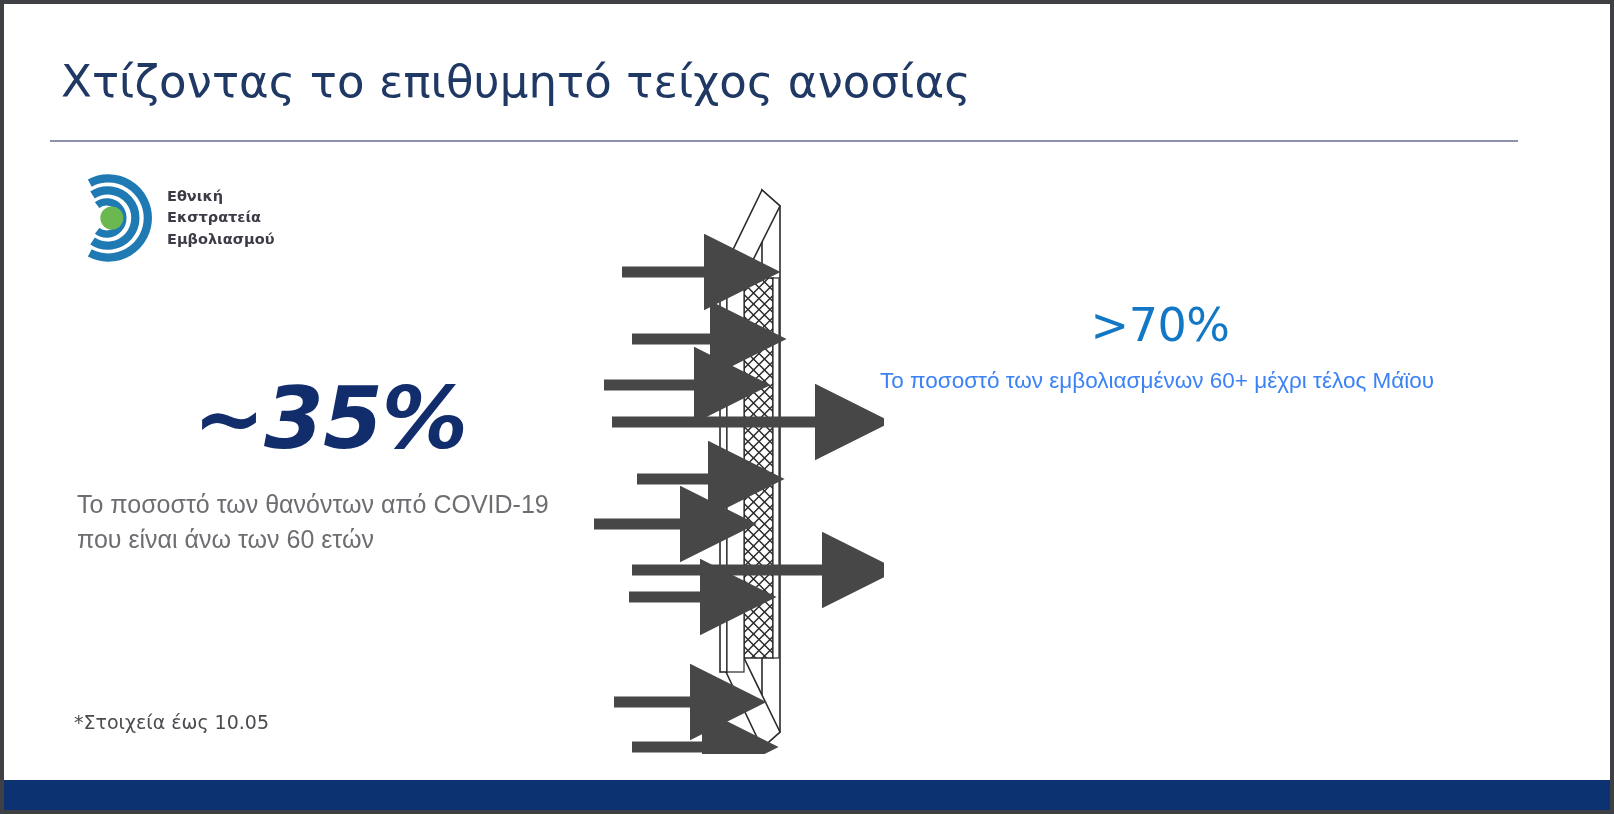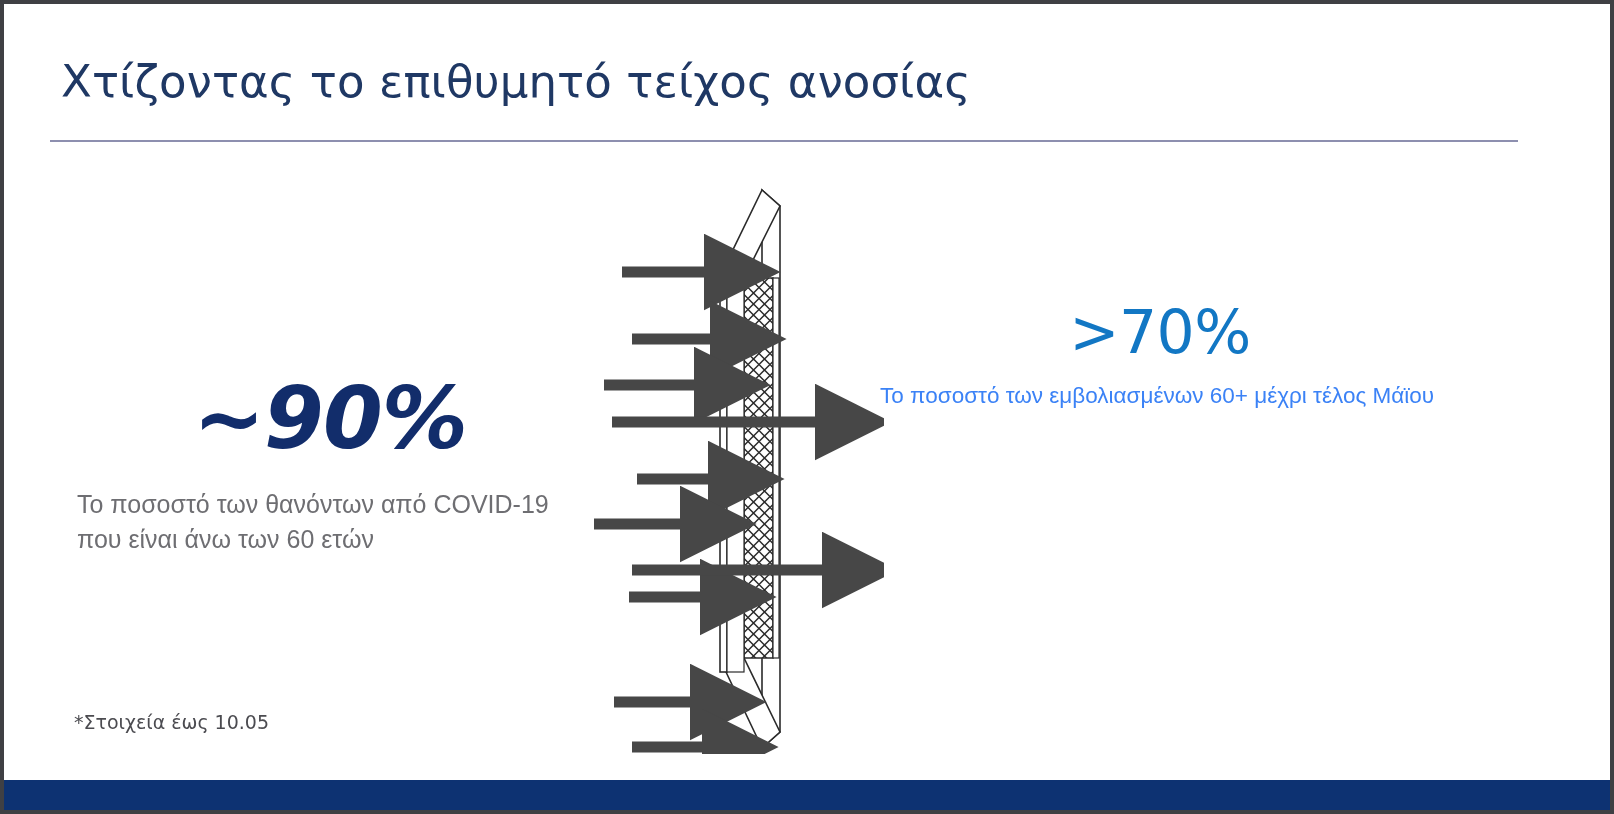--- a/index.html
+++ b/index.html
@@ -100,21 +100,21 @@
   
   .right-stat {
     position: absolute;
     width: 560px;
     left: 876px;
   }
   .right-stat.one { top: 297px; }
   .right-stat.two { top: 521px; }
   .right-stat .big {
     font-family: "DejaVu Sans", "Liberation Sans", sans-serif;
-    font-size: 60px;
+    font-size: 46px;
     font-weight: 400;
     color: #1277c4;
     line-height: 1.05;
     text-align: center;
     letter-spacing: -0.5px;
   }
   .right-stat .caption {
     margin-top: 16px;
     font-family: "Liberation Sans", "DejaVu Sans", sans-serif;
     font-size: 22.5px;
@@ -154,23 +154,42 @@
   }
 </style>
 </head>
 <body>
 
 <div class="slide">
 
   <div class="title">Χτίζοντας το επιθυμητό τείχος ανοσίας</div>
   <div class="title-rule"></div>
 
+  <div class="logo-block">
+    <div class="logo-mark">
+      <svg viewBox="0 0 100 100" width="92" height="92" aria-hidden="true">
+
+        <path d="M 28 12 A 43 43 0 1 1 28 88" fill="none" stroke="#1f7ab4" stroke-width="9" stroke-linecap="butt"></path>
+
+        <path d="M 31 25 A 30 30 0 1 1 31 75" fill="none" stroke="#1f7ab4" stroke-width="9" stroke-linecap="butt"></path>
+
+        <path d="M 36 36 A 17.5 17.5 0 1 1 36 64" fill="none" stroke="#1f7ab4" stroke-width="8" stroke-linecap="butt"></path>
+
+        <circle cx="52" cy="50" r="12.5" fill="#6ab84f"></circle>
+      </svg>
+    </div>
+    <div class="logo-text">
+      <div>Εθνική</div>
+      <div>Εκστρατεία</div>
+      <div>Εμβολιασμού</div>
+    </div>
+  </div>
 
   <div class="left-stat">
-    <div class="big">~90%</div>
+    <div class="big">~35%</div>
     <div class="caption">Το ποσοστό των θανόντων από COVID-19 που είναι άνω των 60 ετών</div>
   </div>
 
   <div class="right-stat one">
     <div class="big">&gt;70%</div>
     <div class="caption">Το ποσοστό των εμβολιασμένων 60+ μέχρι τέλος Μάϊου</div>
   </div>
 
 
   <div class="footnote">*Στοιχεία έως 10.05</div>

